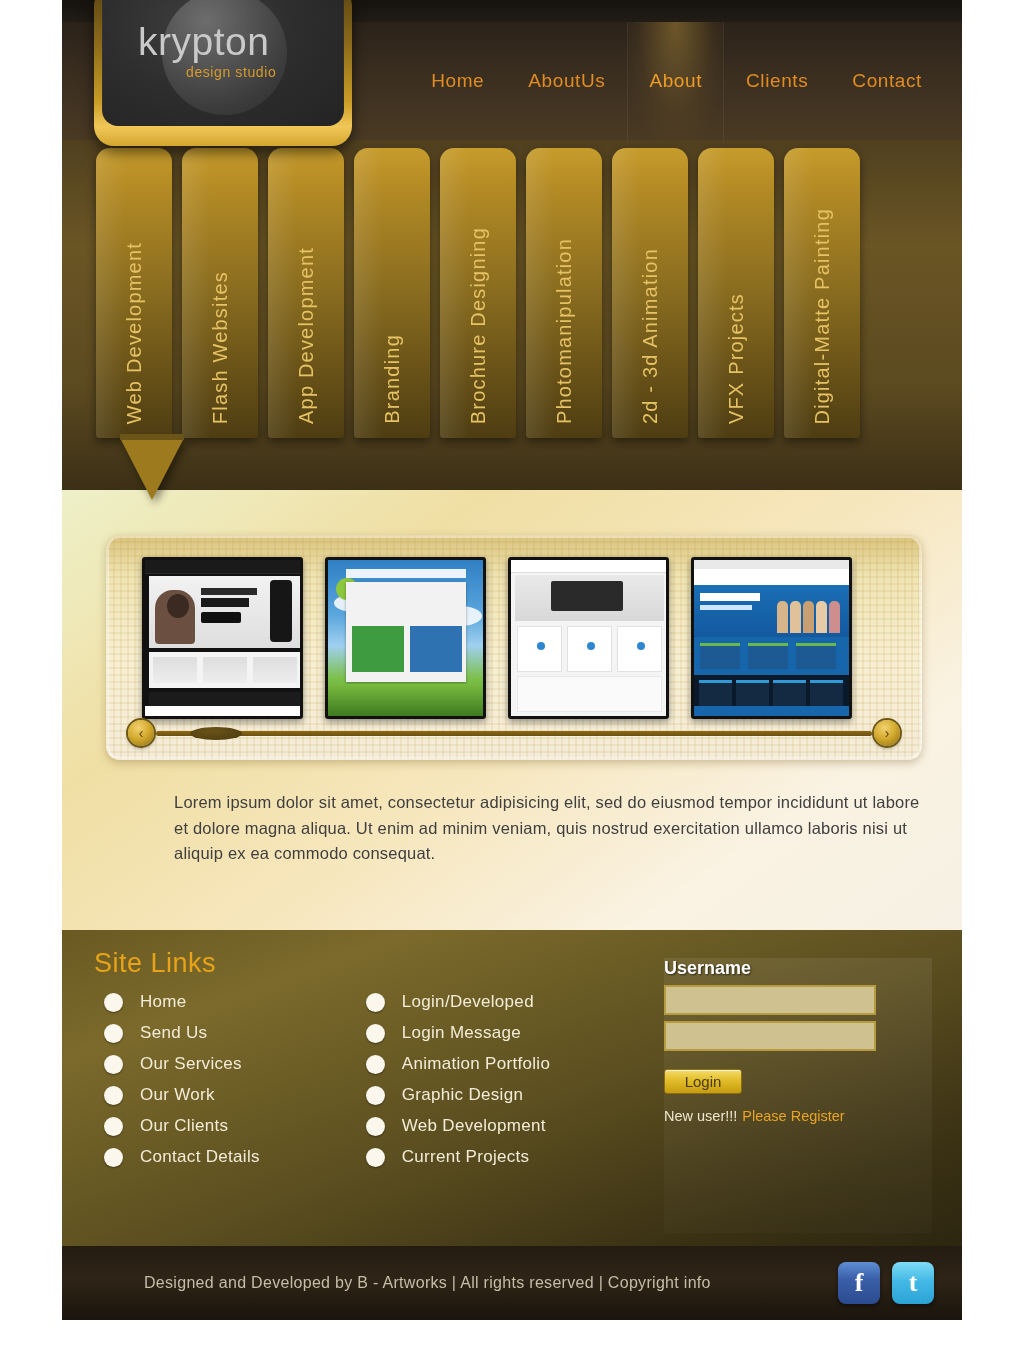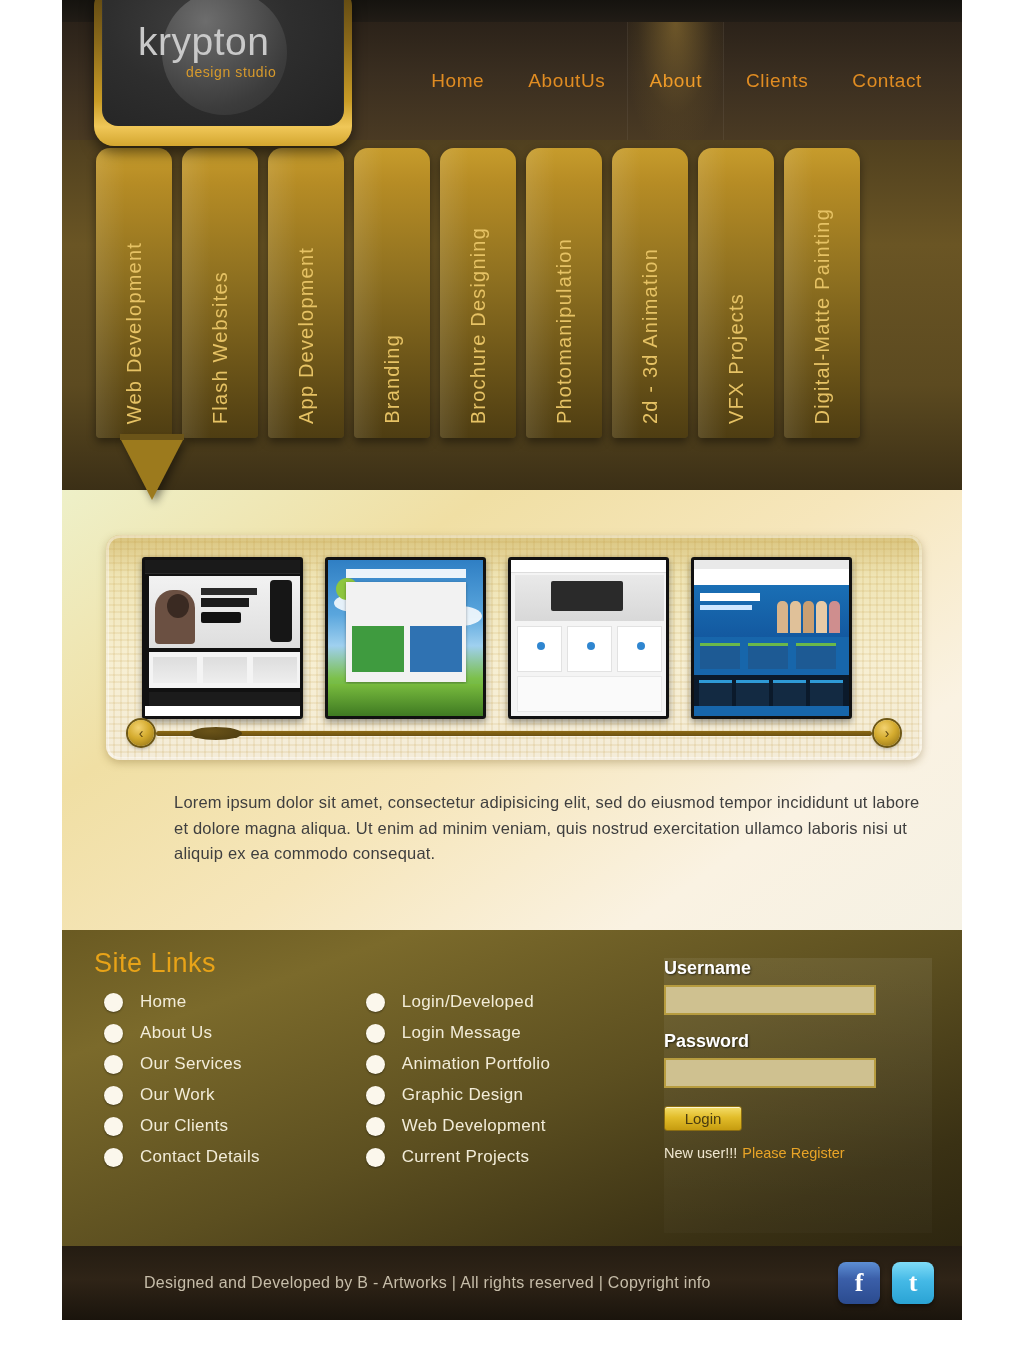--- a/index.html
+++ b/index.html
@@ -326,21 +326,21 @@
   <div class="footer">
     <div class="footer-title">Site Links</div>
     <div class="links-cols" id="links">
         <div class="links-col">
           <div class="link-row">
             <div class="bullet"></div>
             <div class="link-label">Home</div>
           </div>
           <div class="link-row">
             <div class="bullet"></div>
-            <div class="link-label">About Us</div>
+            <div class="link-label">Send Us</div>
           </div>
           <div class="link-row">
             <div class="bullet"></div>
             <div class="link-label">Our Services</div>
           </div>
           <div class="link-row">
             <div class="bullet"></div>
             <div class="link-label">Our Work</div>
           </div>
           <div class="link-row">
@@ -376,21 +376,20 @@
           <div class="link-row">
             <div class="bullet"></div>
             <div class="link-label">Current Projects</div>
           </div>
         </div>
       </div>
 
     <div class="login-panel">
       <div class="fld-label">Username</div>
       <input class="fld-input" type="text" value="" style="">
-      <div class="fld-label" style="margin-top:16px">Password</div>
       <input class="fld-input" type="password" value="" style="">
       <button class="login-btn">Login</button>
       <div class="newuser">
         <span>New user!!!</span><a>Please Register</a>
       </div>
     </div>
 
     <div class="botbar">
       <div class="copyright">Designed and Developed by B - Artworks | All rights reserved | Copyright info</div>
       <div class="socials">

